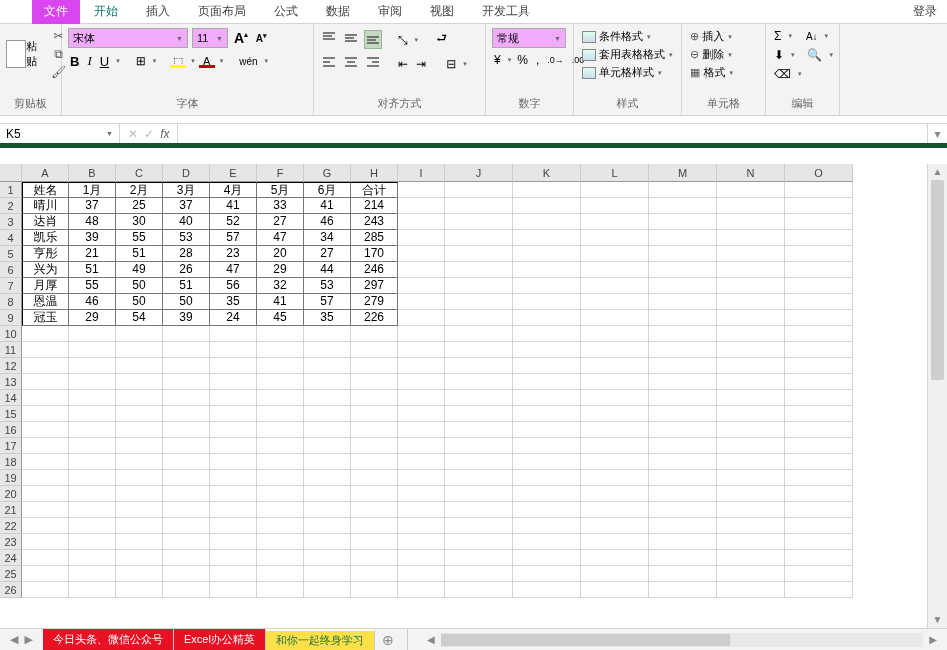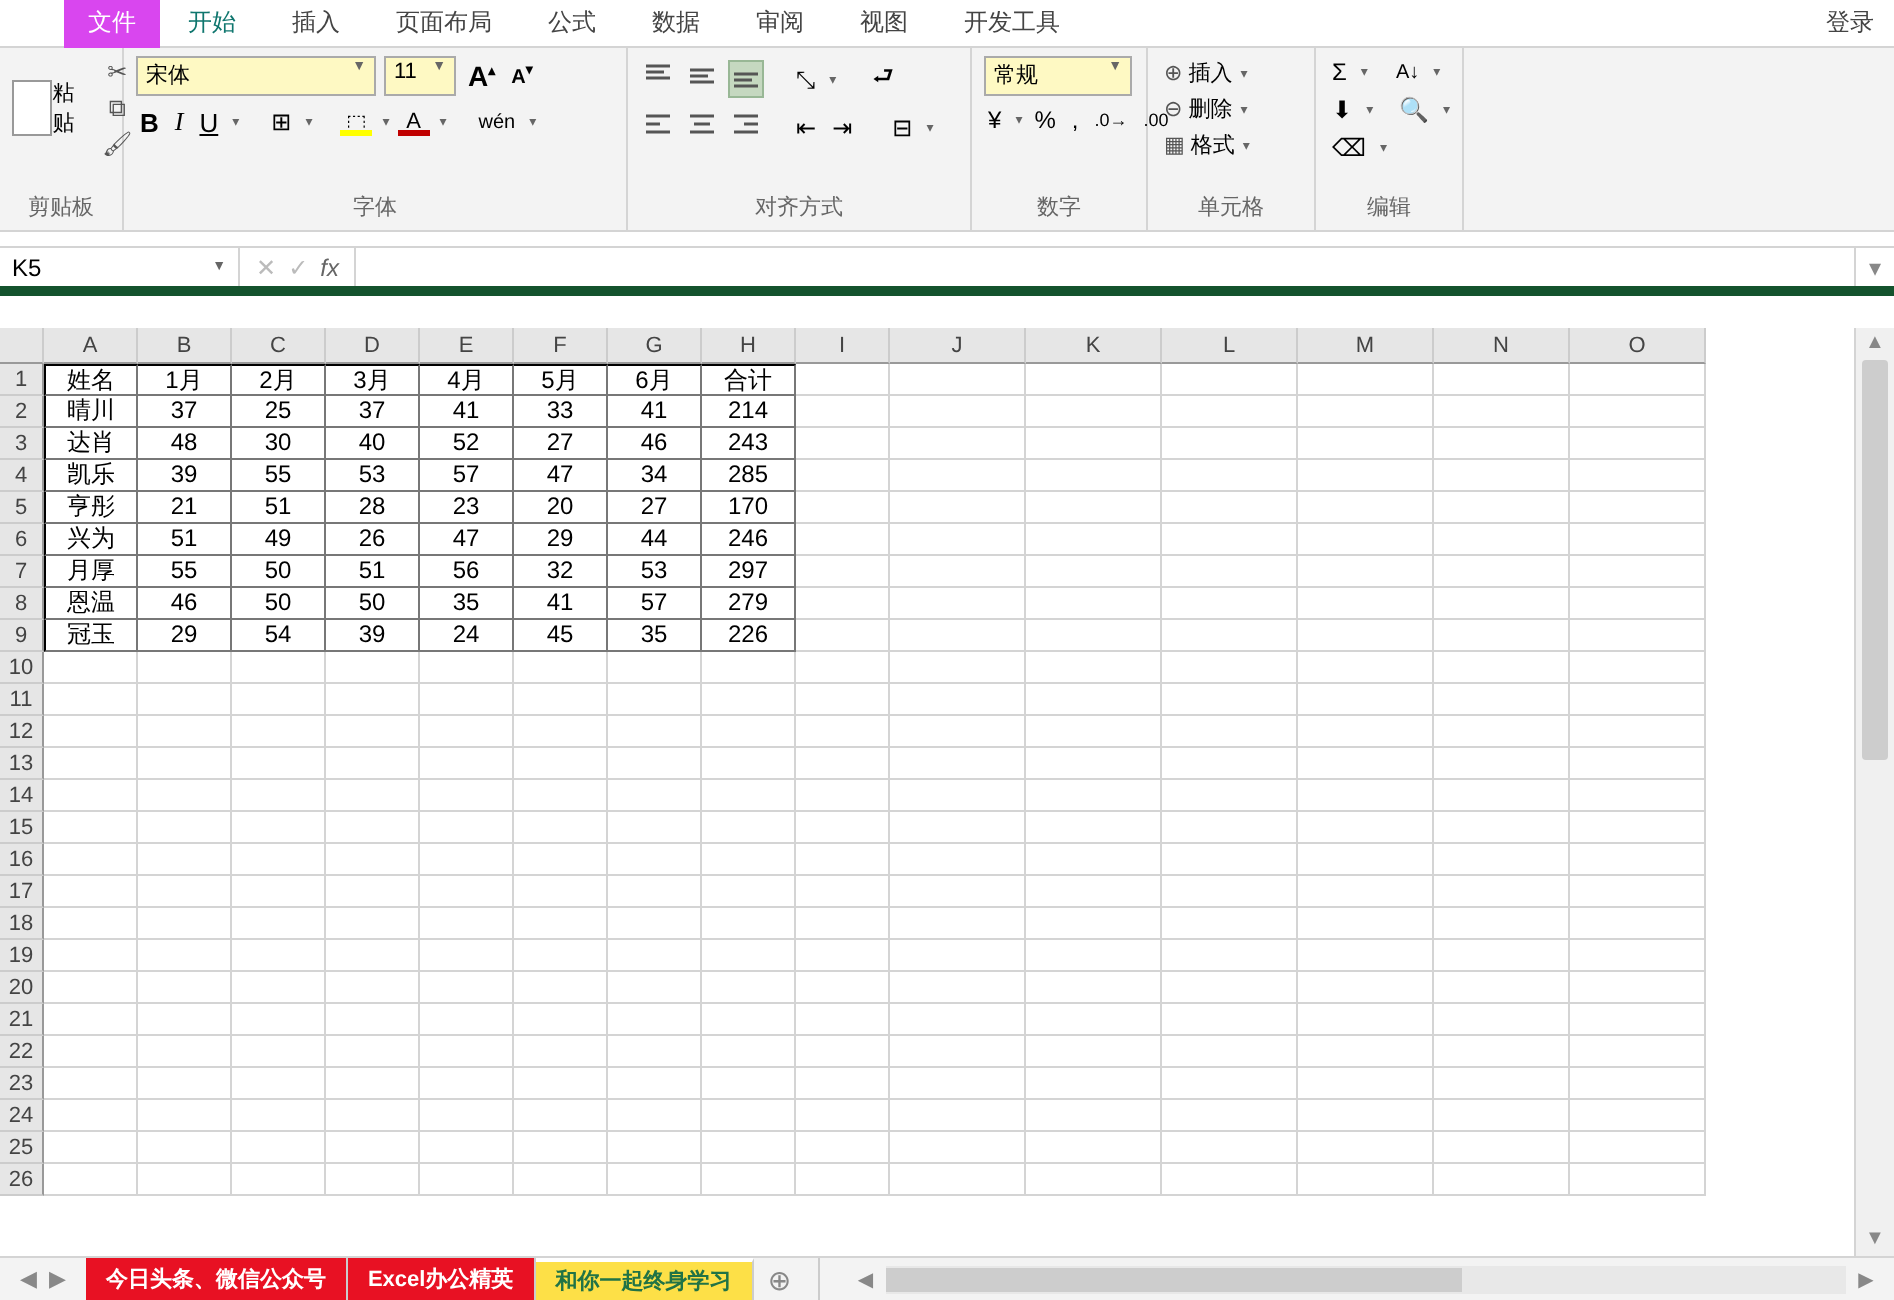--- a/index.html
+++ b/index.html
@@ -20,21 +20,21 @@
 .grp-font { width: 252px; }
 .grp-align { width: 172px; }
 .grp-num { width: 88px; }
 .grp-style { width: 108px; }
 .grp-cells { width: 84px; }
 .grp-edit { width: 74px; }
 
 .row { display: flex; align-items: center; gap: 4px; }
 .icon { display: inline-flex; align-items: center; justify-content: center; color: #555; }
 .btn { padding: 1px 2px; cursor: pointer; }
-.sel { border: 1px solid #aaa; background: #fef9c3; padding: 1px 4px; font-size: 11px; height: 20px; display: flex; align-items: flex-start; }
+.sel { border: 1px solid #aaa; background: #f0abfc; padding: 1px 4px; font-size: 11px; height: 20px; display: flex; align-items: center; }
 .fontname { width: 120px; justify-content: space-between; }
 .fontsize { width: 36px; justify-content: space-between; }
 .bigA { font-size: 14px; font-weight: bold; }
 .smA { font-size: 10px; font-weight: bold; }
 .bold { font-weight: bold; font-size: 13px; }
 .ital { font-style: italic; font-size: 13px; font-family: serif; }
 .uline { text-decoration: underline; font-size: 13px; }
 .colorbar { width: 16px; height: 14px; position: relative; display: inline-block; text-align: center; font-size: 11px; }
 .colorbar::after { content: ''; position: absolute; bottom: 0; left: 0; right: 0; height: 3px; }
 .fillcol::after { background: #ffff00; }
@@ -77,21 +77,21 @@
 .thin { border-right: 1px solid #777 !important; border-bottom: 1px solid #777 !important; }
 
 
 .vscroll { position: absolute; top: 164px; right: 0; width: 20px; bottom: 22px; background: #f0f0f0; border-left: 1px solid #d4d4d4; }
 .varrow { height: 16px; text-align: center; color: #888; font-size: 10px; line-height: 16px; cursor: pointer; }
 .vthumb { position: absolute; top: 16px; left: 3px; right: 3px; height: 200px; background: #cdcdcd; border-radius: 2px; }
 
 
 .sheet-bar { position: absolute; bottom: 0; left: 0; right: 0; height: 22px; background: #f3f3f3; border-top: 1px solid #d4d4d4; display: flex; align-items: center; }
 .sheet-nav { display: flex; gap: 6px; padding: 0 10px; color: #888; font-size: 11px; }
-.sheet-tabs { display: flex; height: 100%; font-weight: bold; }
+.sheet-tabs { display: flex; height: 100%; }
 .sheet-tab { padding: 0 10px; border-right: 1px solid #ccc; display: flex; align-items: center; font-size: 11px; cursor: pointer; }
 .st-red { background: #e81123; color: #fff; }
 .st-active { background: #fde047; color: #217346; border-top: 2px solid #fff; }
 .add-sheet { width: 26px; text-align: center; color: #888; cursor: pointer; font-size: 14px; display: flex; align-items: center; justify-content: center; }
 .hscroll { flex: 1; display: flex; align-items: center; margin: 0 6px; }
 .harrow { width: 16px; text-align: center; color: #888; font-size: 10px; cursor: pointer; }
 .htrack { flex: 1; height: 14px; background: #e8e8e8; position: relative; margin: 0 2px; }
 .hthumb { position: absolute; left: 0; top: 1px; bottom: 1px; width: 60%; background: #cdcdcd; }
 </style>
 </head>
@@ -225,20 +225,40 @@
           <span class="dd">▾</span>
         <span class="btn">%</span>
         <span class="btn">,</span>
         <span class="btn" style="font-size:9px;">.0→</span>
         <span class="btn" style="font-size:9px;">.00</span>
       </div>
     </div>
     <div class="group-label">数字</div>
   </div>
 
+  <div class="group grp-style">
+    <div style="display:flex;flex-direction:column;gap:1px;">
+      <div class="style-btn">
+          <span class="sq"></span>
+          <span>条件格式</span>
+          <span class="dd">▾</span>
+        </div>
+      <div class="style-btn">
+          <span class="sq"></span>
+          <span>套用表格格式</span>
+          <span class="dd">▾</span>
+        </div>
+      <div class="style-btn">
+          <span class="sq"></span>
+          <span>单元格样式</span>
+          <span class="dd">▾</span>
+        </div>
+    </div>
+    <div class="group-label">样式</div>
+  </div>
 
   <div class="group grp-cells">
     <div style="display:flex;flex-direction:column;gap:1px;">
       <div class="cell-btn">
           <span class="icon">⊕</span>
           <span>插入</span>
           <span class="dd">▾</span>
         </div>
       <div class="cell-btn">
           <span class="icon">⊖</span>

